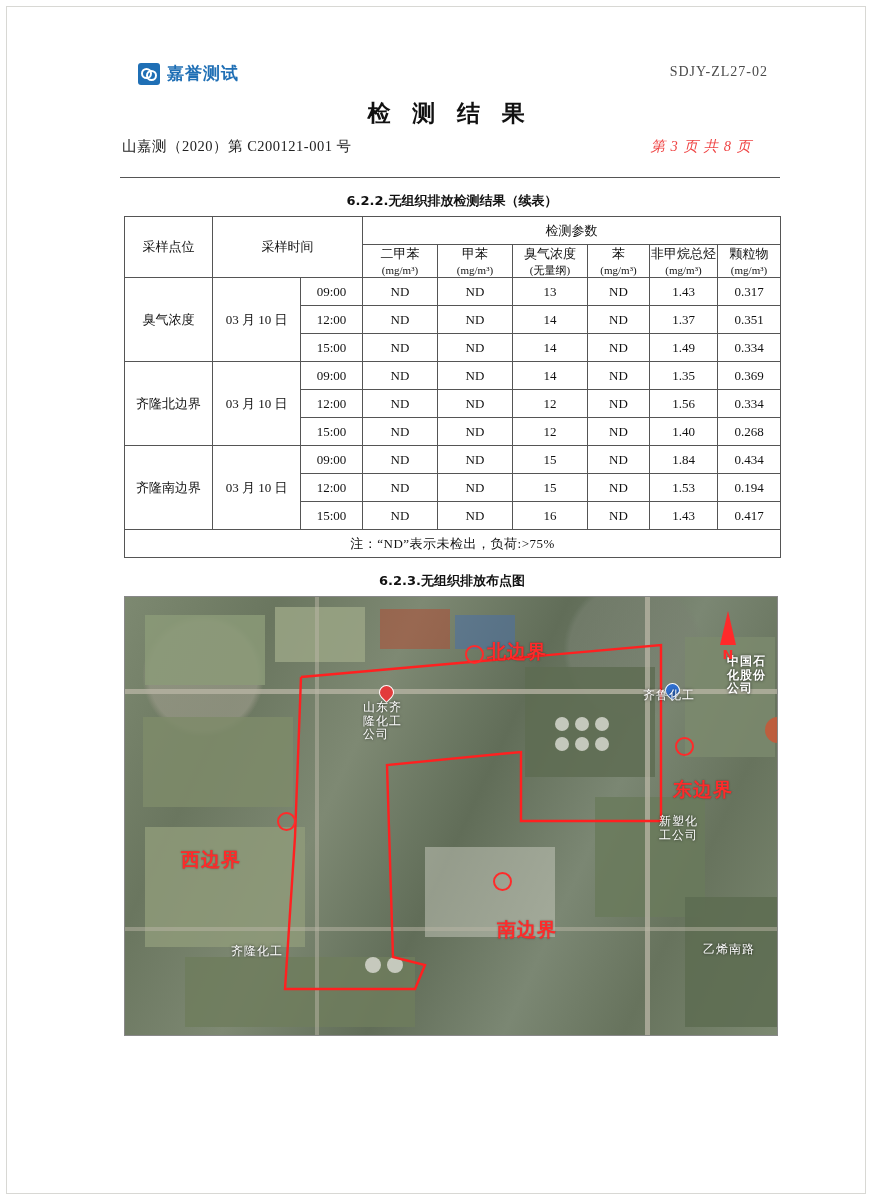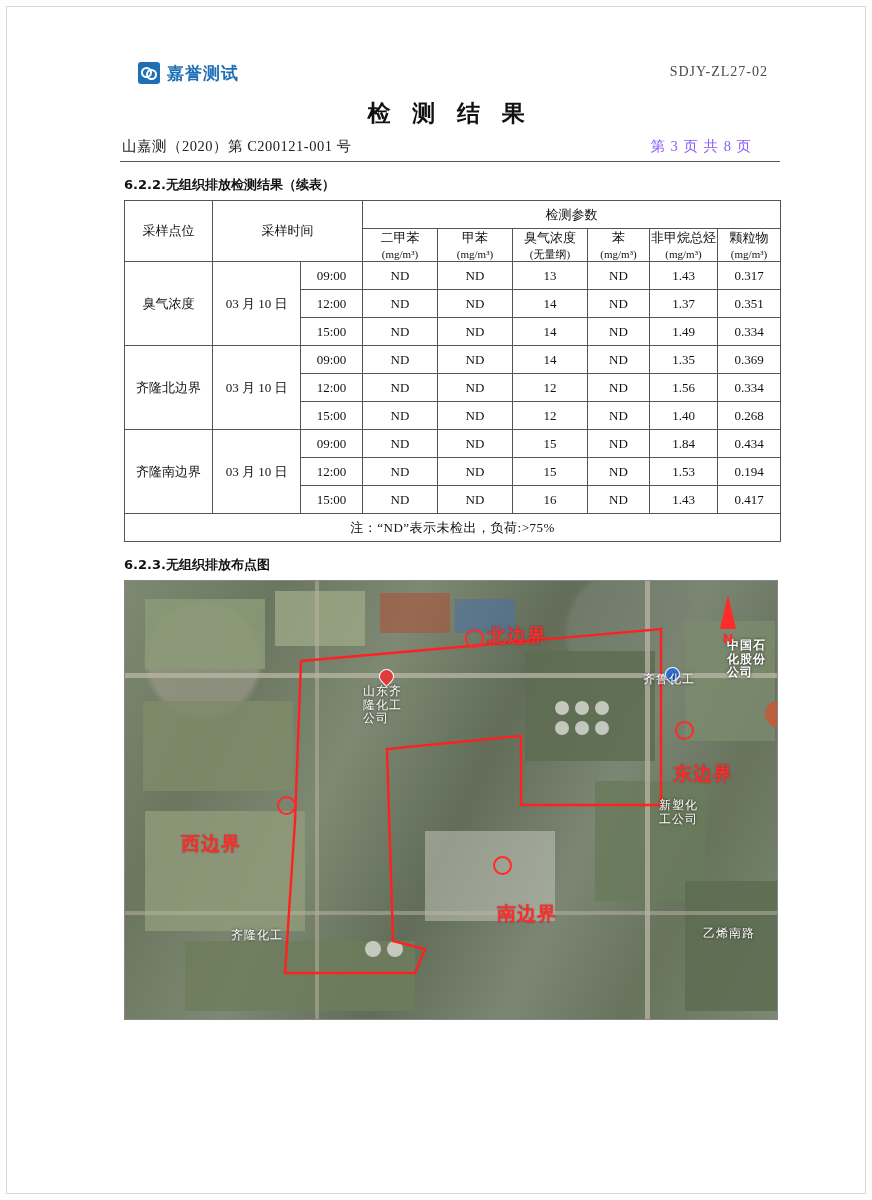--- a/index.html
+++ b/index.html
@@ -35,21 +35,21 @@
   
   .header-row {
     position: relative;
     height: 44px;
   }
   .logo-wrap {
     position: absolute;
     left: 18px;
     top: 12px;
     display: flex;
-    align-items: flex-start;
+    align-items: flex-end;
     gap: 7px;
   }
   .logo-mark {
     width: 22px;
     height: 22px;
     background: #1f6fb5;
     border-radius: 3px;
     position: relative;
     flex: none;
   }
@@ -84,47 +84,49 @@
     font-size: 23px;
     letter-spacing: 8px;
     color: #111;
     margin: 4px 0 8px 0;
     font-weight: bold;
     font-family: "Liberation Serif", "DejaVu Serif", serif;
   }
   .subhead-row {
     position: relative;
     border-bottom: 1px solid #555;
-    padding-bottom: 4px;
+    padding-bottom: 20px;
     height: 20px;
   }
   .report-no {
     position: absolute;
     left: 2px;
     top: 0;
     font-size: 14.5px;
     color: #222;
     letter-spacing: 0.5px;
   }
   .page-no {
     position: absolute;
     right: 28px;
     top: 0;
     font-size: 14.5px;
-    color: #8b5cf6;
+    color: #ef4444;
     letter-spacing: 1px;
+    font-style: italic;
   }
 
   
   .section-title {
     font-family: "DejaVu Sans", "Liberation Sans", sans-serif;
     font-size: 13px;
     font-weight: bold;
     color: #111;
     margin: 14px 0 6px 4px;
+    text-align: center;
   }
 
   
   table.data {
     border-collapse: collapse;
     width: 652px;
     margin-left: 4px;
     table-layout: fixed;
   }
   table.data th,

